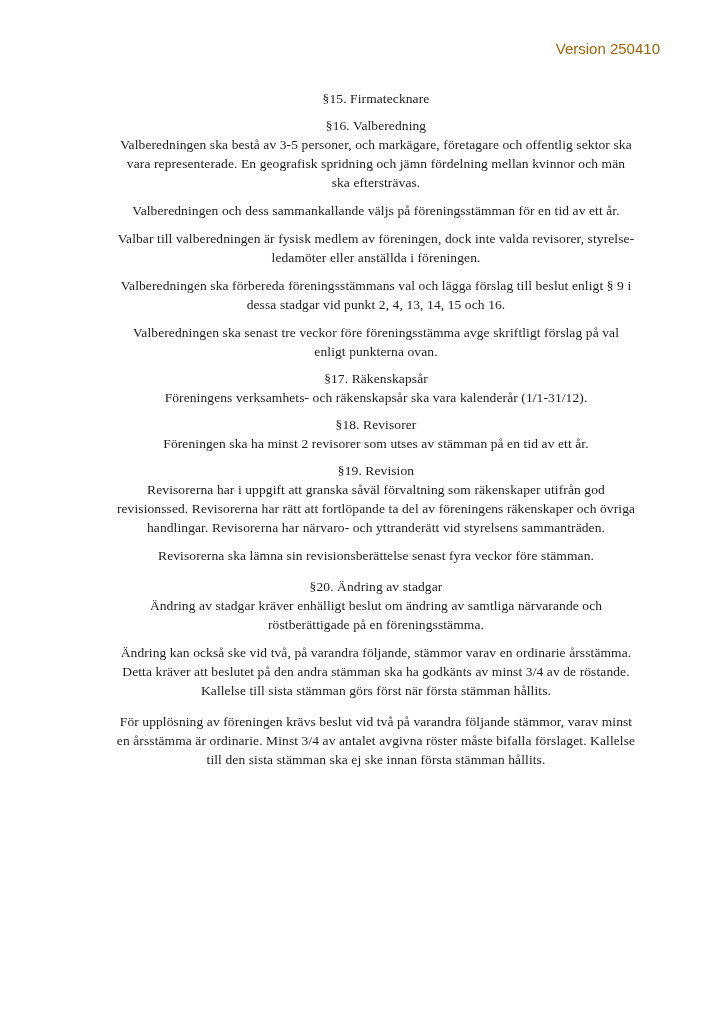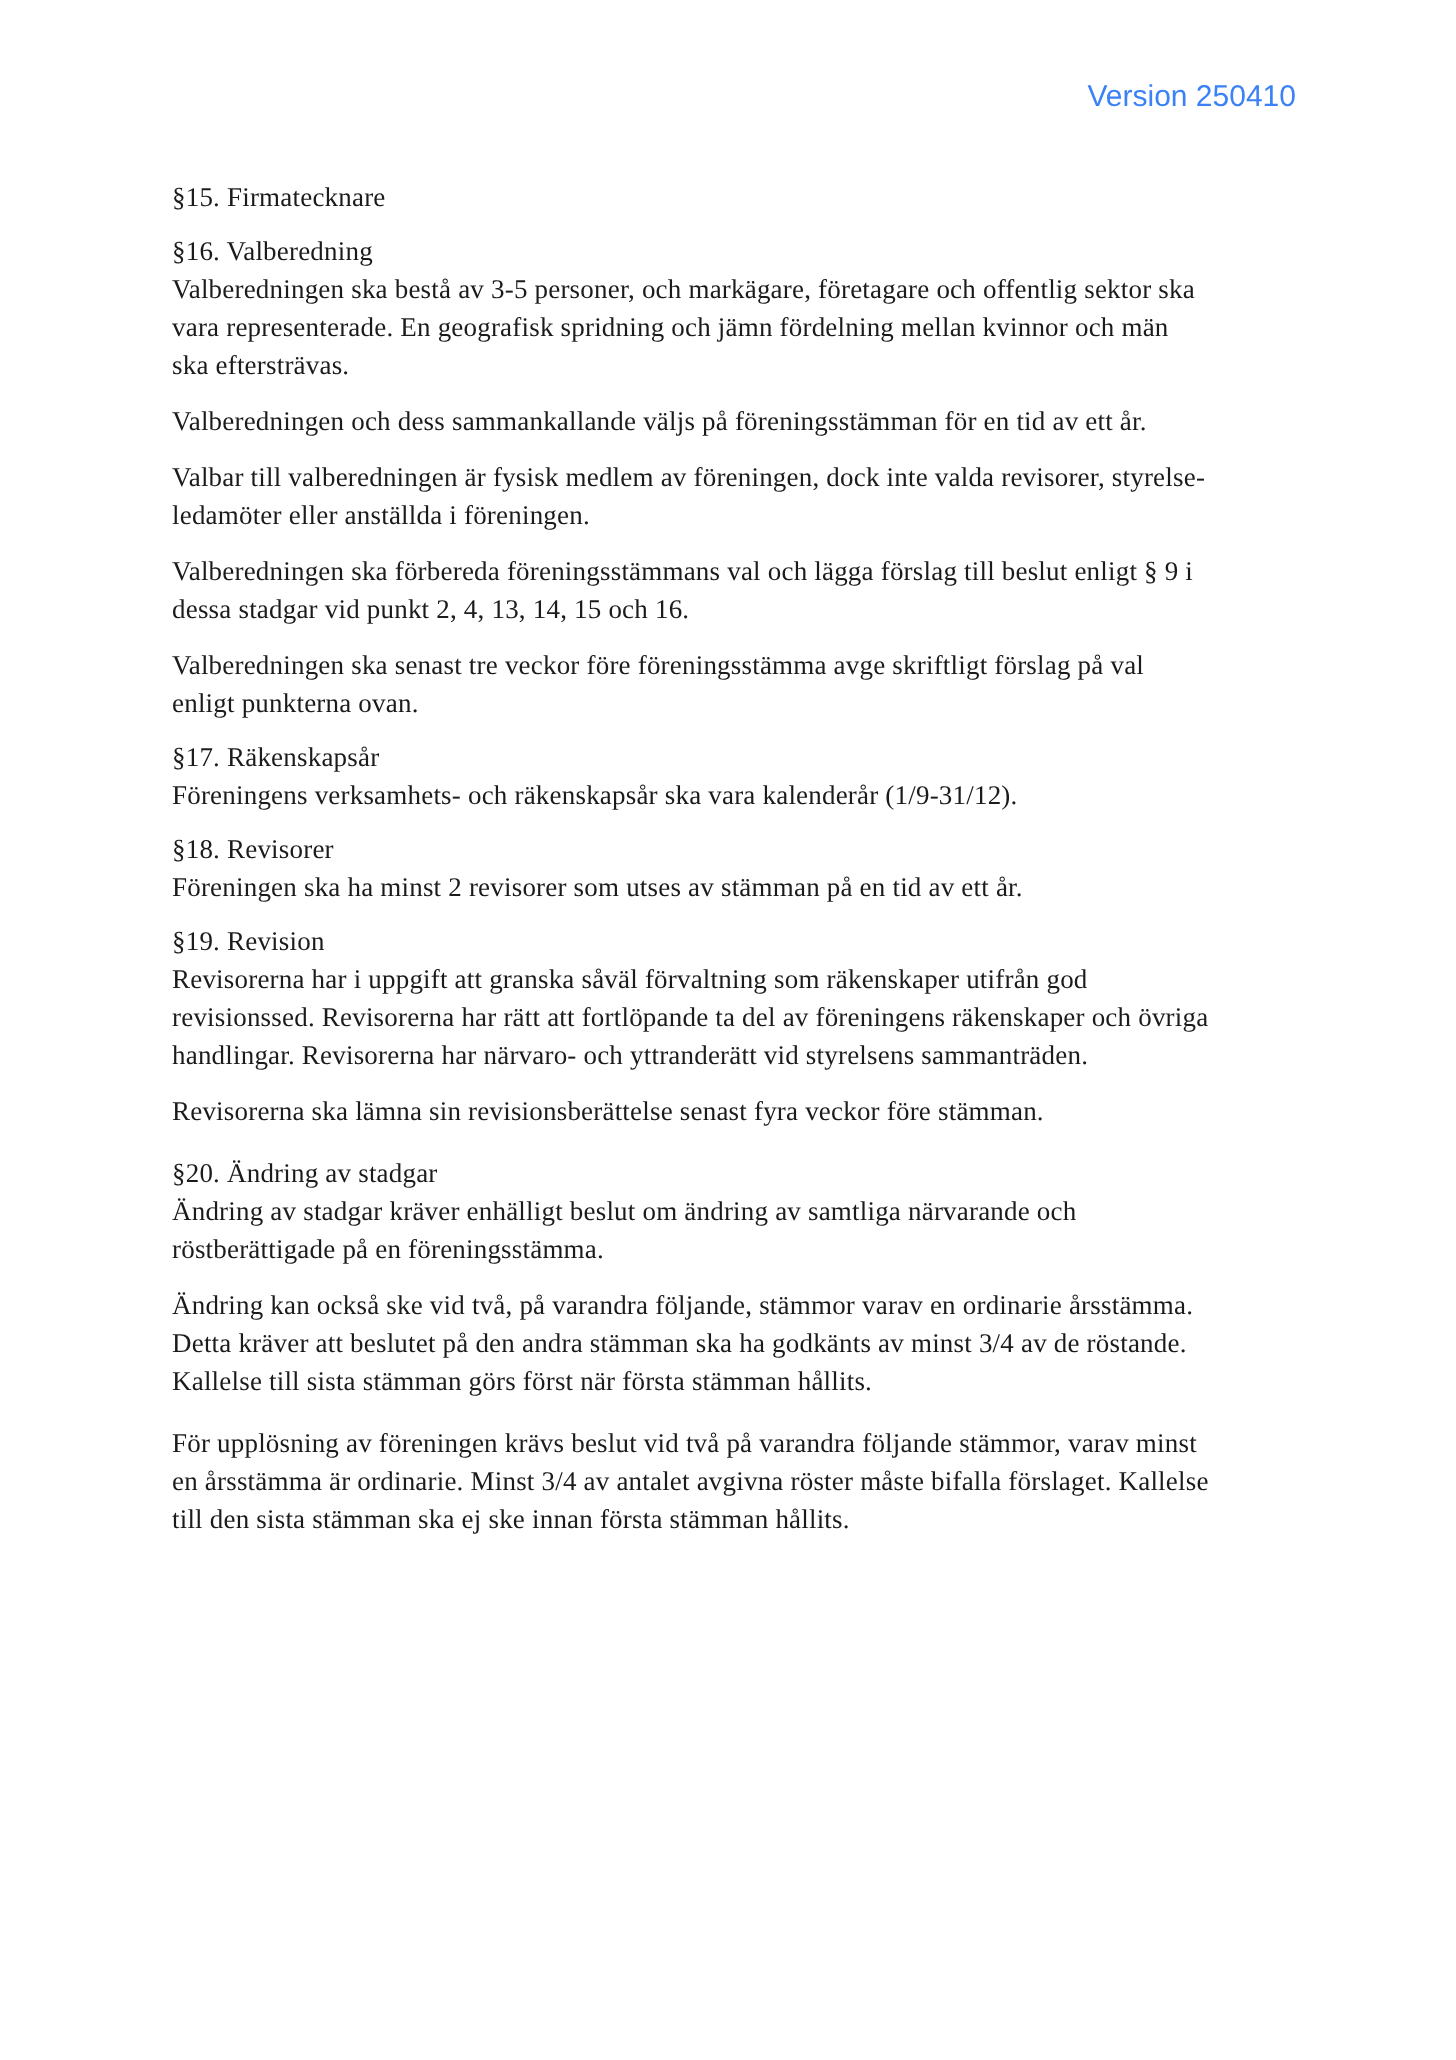--- a/index.html
+++ b/index.html
@@ -9,32 +9,32 @@
     width: 728px;
     height: 1030px;
     background: #ffffff;
     overflow: hidden;
     font-family: "Liberation Serif", serif;
     color: #1b1b1b;
   }
   .version-label {
     position: absolute;
     top: 40px;
-    right: 80px;
+    right: 68px;
     font-family: "Liberation Sans", sans-serif;
     font-size: 15px;
-    color: #3b82f6;
+    color: #a16207;
   }
   .content {
     position: absolute;
     left: 86px;
     top: 89px;
     width: 580px;
   }
-  .block { margin-top: 0; }
+  .block { margin-top: 0; text-align: center; }
   .gap-none    { margin-top: 0; }
   .gap-para    { margin-top: 9px; }
   .gap-section { margin-top: 8px; }
   .gap-large   { margin-top: 12px; }
   .line {
     font-size: 13.5px;
     line-height: 19px;
     height: 19px;
     white-space: nowrap;
     letter-spacing: 0.1px;
@@ -66,21 +66,21 @@
       <div class="block gap-para">
         <div class="line">Valberedningen ska förbereda föreningsstämmans val och lägga förslag till beslut enligt § 9 i</div>
         <div class="line">dessa stadgar vid punkt 2, 4, 13, 14, 15 och 16.</div>
       </div>
       <div class="block gap-para">
         <div class="line">Valberedningen ska senast tre veckor före föreningsstämma avge skriftligt förslag på val</div>
         <div class="line">enligt punkterna ovan.</div>
       </div>
       <div class="block gap-section">
         <div class="line heading-line">§17. Räkenskapsår</div>
-        <div class="line">Föreningens verksamhets- och räkenskapsår ska vara kalenderår (1/9-31/12).</div>
+        <div class="line">Föreningens verksamhets- och räkenskapsår ska vara kalenderår (1/1-31/12).</div>
       </div>
       <div class="block gap-section">
         <div class="line heading-line">§18. Revisorer</div>
         <div class="line">Föreningen ska ha minst 2 revisorer som utses av stämman på en tid av ett år.</div>
       </div>
       <div class="block gap-section">
         <div class="line heading-line">§19. Revision</div>
         <div class="line">Revisorerna har i uppgift att granska såväl förvaltning som räkenskaper utifrån god</div>
         <div class="line">revisionssed. Revisorerna har rätt att fortlöpande ta del av föreningens räkenskaper och övriga</div>
         <div class="line">handlingar. Revisorerna har närvaro- och yttranderätt vid styrelsens sammanträden.</div>

